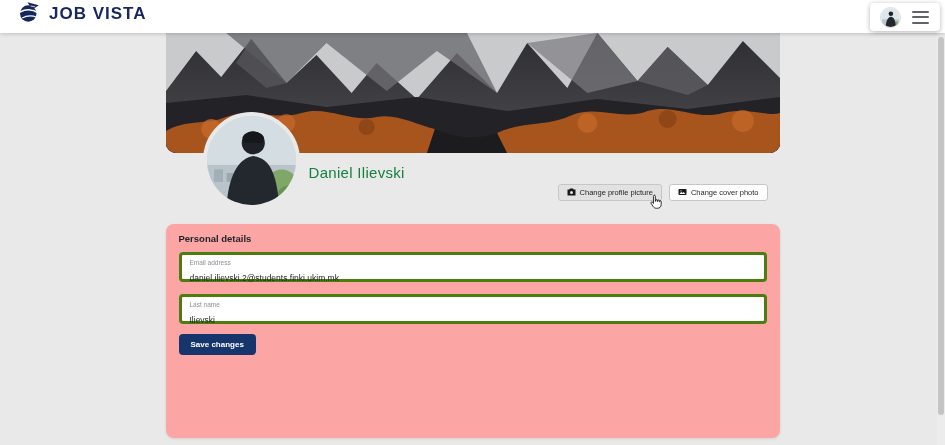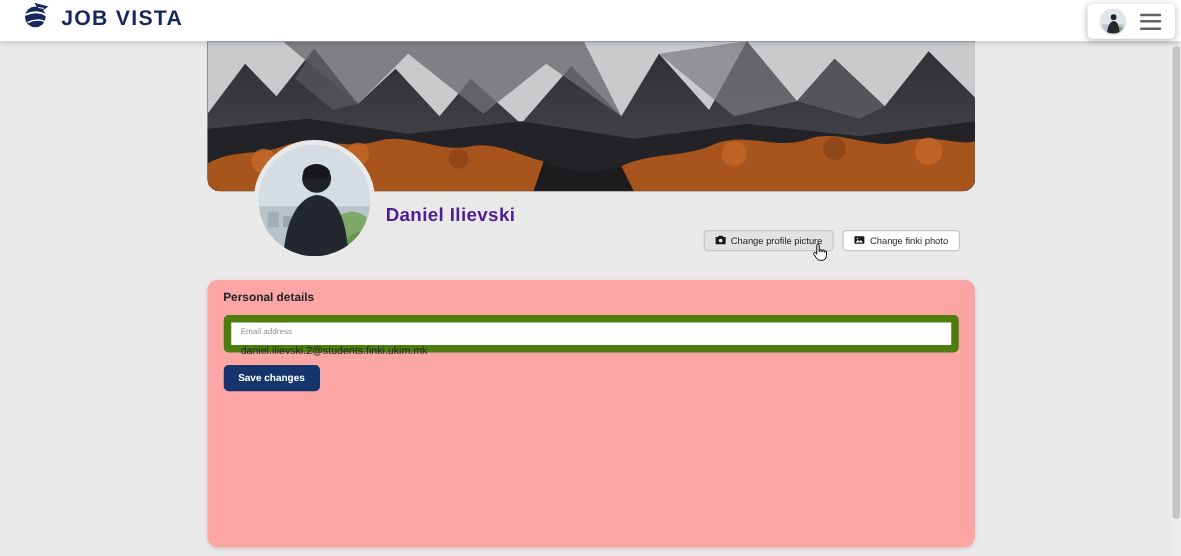--- a/index.html
+++ b/index.html
@@ -57,21 +57,21 @@
   .profile-row { position: relative; height: 71px; }
   .avatar-wrap {
     position: absolute; left: 37px; top: -41px;
     width: 97px; height: 97px; border-radius: 50%;
     border: 4px solid #e9e9e9; overflow: hidden; background: #cfd8de;
     z-index: 5;
   }
   .avatar-wrap svg { display: block; width: 100%; height: 100%; }
   .profile-name {
     position: absolute; left: 143px; top: 11px;
-    font-size: 15px; font-weight: 700; letter-spacing: .3px; color: #4c1d95;
+    font-size: 15px; font-weight: 400; letter-spacing: .3px; color: #15803d;
   }
   .actions { position: absolute; right: 12px; top: 31px; display: flex; gap: 7px; }
   .action-btn {
     display: flex; align-items: center; gap: 4px;
     height: 17px; padding: 0 8px;
     background: #fff; border: 1px solid #c6c6c6; border-radius: 3px;
     font-family: "Liberation Sans", sans-serif;
     font-size: 7.5px; color: #1f1f1f; cursor: pointer; white-space: nowrap;
   }
   .action-btn.hovered { background: #e2e2e2; }
@@ -80,21 +80,21 @@
   
   .card {
     background: #fca5a5; border-radius: 8px;
     box-shadow: 0 1px 3px rgba(0,0,0,.1);
     padding: 9px 13px 7px 13px;
     min-height: 214px;
     display: flex; flex-direction: column;
   }
   .card-title { font-size: 9.5px; font-weight: 700; color: #212529; margin-bottom: 8px; }
   .field-box {
-    border: 6px solid #4d7c0f; border-radius: 4px;
+    border: 3px solid #4d7c0f; border-radius: 4px;
     height: 30px; padding: 4px 8px 3px 8px; margin-bottom: 12px;
     background: #fff; cursor: text;
   }
   .field-label { display: block; font-size: 6.5px; color: #8a8f94; line-height: 8px; }
   .field-box input {
     border: none; outline: none; width: 100%;
     font-family: "Liberation Sans", sans-serif;
     font-size: 8.5px; color: #212529; line-height: 12px; padding: 0;
     background: transparent;
   }
@@ -210,34 +210,38 @@
           <span>Change profile picture</span>
         </button>
         <button class="action-btn">
           <span>
             <svg width="9" height="8" viewBox="0 0 9 8">
               <rect x="0.5" y="1" width="8" height="6" rx="0.8" fill="#1a1a1a"></rect>
               <path d="M1.5,6 L3.2,3.8 L4.4,5.1 L5.5,4 L7.5,6 Z" fill="#fff"></path>
               <circle cx="3" cy="2.8" r="0.6" fill="#fff"></circle>
             </svg>
           </span>
-          <span>Change finki photo</span>
+          <span>Change cover photo</span>
         </button>
       </div>
     </div>
 
     <div class="card">
       <div class="card-title">Personal details</div>
 
       <div class="field-box">
         <span class="field-label">Email address</span>
         <input type="text" value="daniel.ilievski.2@students.finki.ukim.mk" style="">
       </div>
 
 
+      <div class="field-box">
+        <span class="field-label">Last name</span>
+        <input type="text" value="Ilievski" style="">
+      </div>
 
 
       <div class="save-row">
         <button class="save-btn">Save changes</button>
       </div>
     </div>
 
   </div>
 </div>
 

